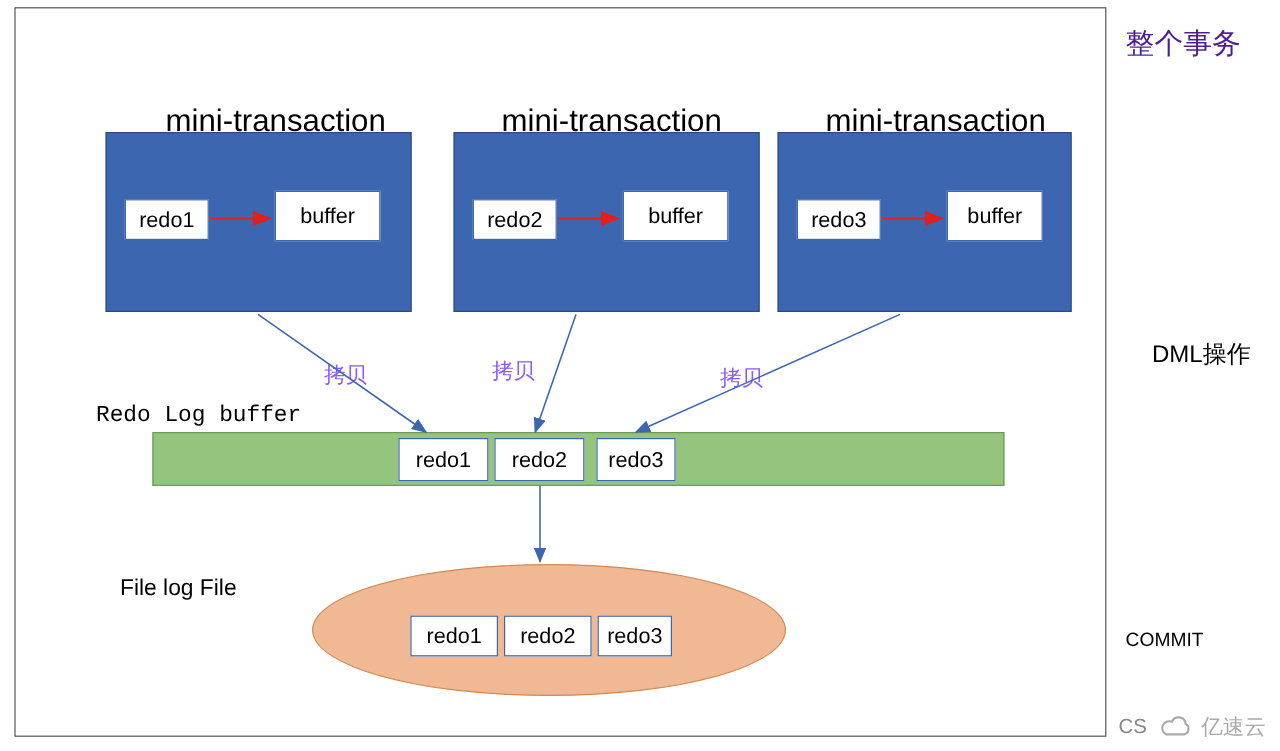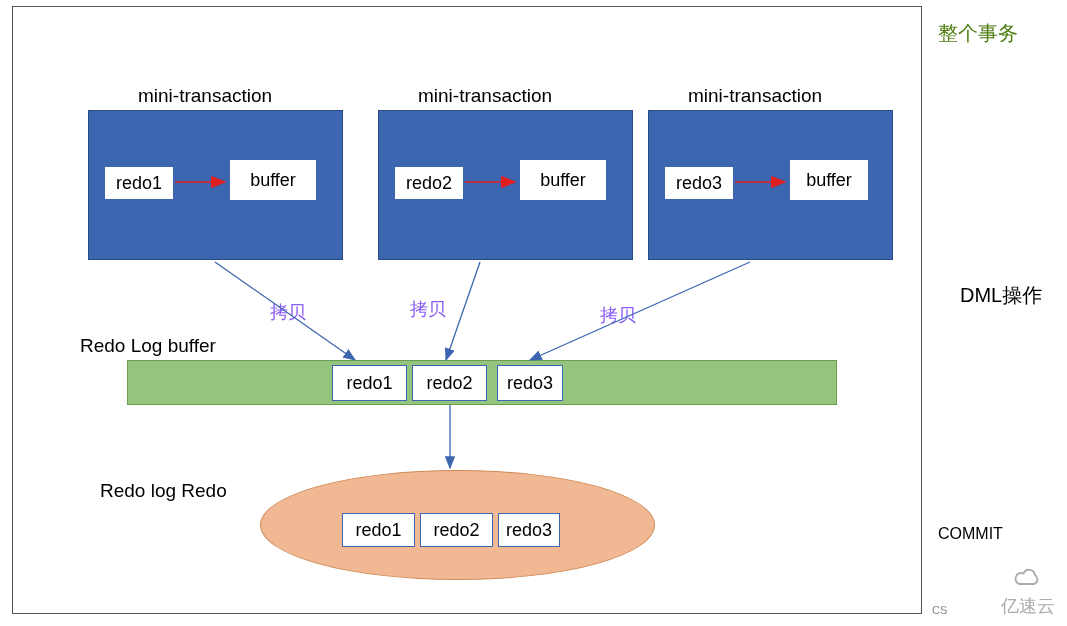--- a/index.html
+++ b/index.html
@@ -15,22 +15,22 @@
       left: 12px;
       top: 6px;
       width: 910px;
       height: 608px;
       border: 1px solid #555;
     }
     .top-right-label {
       position: absolute;
       left: 938px;
       top: 20px;
-      font-size: 20px;
-      color: #4d7c0f;
+      font-size: 24px;
+      color: #4c1d95;
     }
     .right-label-1 {
       position: absolute;
       left: 960px;
       top: 282px;
       font-size: 20px;
       color: #000;
     }
     .right-label-2 {
       position: absolute;
@@ -41,32 +41,31 @@
     }
     .watermark {
       position: absolute;
       right: 12px;
       bottom: 8px;
       font-size: 18px;
       color: #aaa;
       display: flex;
       align-items: center;
       gap: 5px;
-      flex-direction: column;
     }
     .cs {
       position: absolute;
       bottom: 10px;
       left: 932px;
-      font-size: 11px;
+      font-size: 17px;
       color: #888;
     }
     .mt-label {
       position: absolute;
-      font-size: 19px;
+      font-size: 26px;
       color: #000;
     }
     .mt-box {
       position: absolute;
       width: 255px;
       height: 150px;
       background: #3d66b0;
       border: 1px solid #2a4a85;
     }
     .small-box {
@@ -167,27 +166,27 @@
 <div class="mt-label" style="left:688px; top:85px;">mini-transaction</div>
 <div class="mt-box" style="left:648px; top:110px; width:245px;">
   <div class="small-box" style="left:15px; top:55px; width:70px; height:34px;">redo3</div>
   <div class="small-box" style="left:140px; top:48px; width:80px; height:42px;">buffer</div>
 </div>
 
 <div class="copy-label" style="left:270px; top:300px;">拷贝</div>
 <div class="copy-label" style="left:410px; top:297px;">拷贝</div>
 <div class="copy-label" style="left:600px; top:303px;">拷贝</div>
 
-<div class="buffer-label" style="left:80px; top:335px;">Redo Log buffer</div>
+<div class="buffer-label" style="left:80px; top:335px;font-family:Liberation Mono, monospace;">Redo Log buffer</div>
 <div class="redo-buffer-bar"></div>
 <div class="rb-box" style="left:332px; top:365px; width:75px;">redo1</div>
 <div class="rb-box" style="left:412px; top:365px; width:75px;">redo2</div>
 <div class="rb-box" style="left:497px; top:365px; width:66px;">redo3</div>
 
-<div class="file-label" style="left:100px; top:480px;">Redo log Redo</div>
+<div class="file-label" style="left:100px; top:480px;">File log File</div>
 <div class="ellipse"></div>
 <div class="fb-box" style="left:342px; top:513px; width:73px;">redo1</div>
 <div class="fb-box" style="left:420px; top:513px; width:73px;">redo2</div>
 <div class="fb-box" style="left:498px; top:513px; width:62px;">redo3</div>
 
 <div class="cs">CS</div>
 <div class="watermark">
   <svg width="30" height="22" viewBox="0 0 30 22">
     <path d="M22 8a6 6 0 0 0-11.5-1.5A5 5 0 0 0 6 17h15a5 5 0 0 0 1-9z" fill="none" stroke="#aaa" stroke-width="1.8"></path>
   </svg>

